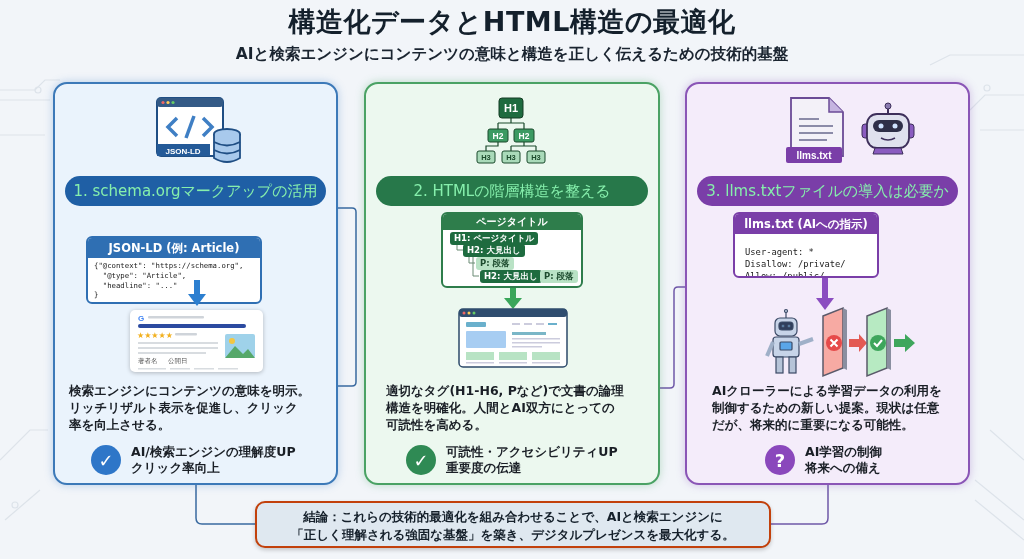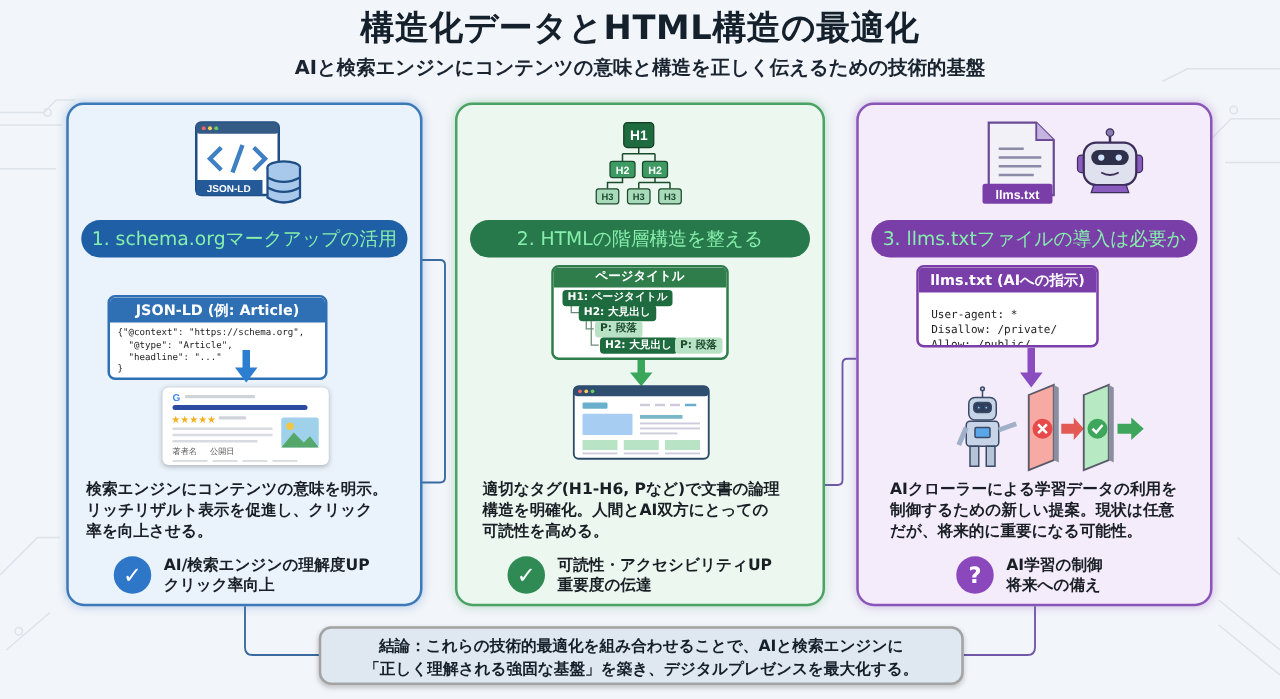--- a/index.html
+++ b/index.html
@@ -16,21 +16,21 @@
   .p1{left:10px;right:10px;background:#1f5fa5;}
   .p2{left:10px;right:10px;background:#27784a;}
   .p3{left:10px;right:10px;background:#7a3ea8;}
   .codebox{position:absolute;border-radius:6px;border:2px solid;background:#fff;overflow:hidden;}
   .codehead{height:20px;color:#fff;font-weight:bold;font-size:11.5px;text-align:center;line-height:20px;}
   .code{font-family:"DejaVu Sans Mono","Liberation Mono",monospace;font-size:8.5px;line-height:11px;padding:4px 8px;white-space:pre;color:#222;}
   .desc{position:absolute;font-size:12.5px;line-height:17px;font-weight:bold;color:#1a1f26;}
   .benefit{position:absolute;display:flex;align-items:center;gap:10px;}
   .bicon{width:30px;height:30px;border-radius:50%;display:flex;align-items:center;justify-content:center;color:#fff;font-weight:bold;font-size:18px;flex-shrink:0;}
   .btext{font-size:12.5px;line-height:16px;font-weight:bold;color:#1a1f26;}
-  .conclusion{position:absolute;left:255px;top:501px;width:516px;height:47px;border-radius:10px;border:2px solid #a3a3a3;background:#dfe8f0;text-align:center;font-size:12.5px;font-weight:bold;line-height:18px;padding-top:5px;color:#15202b;box-shadow:0 2px 4px rgba(0,0,0,.2);}
+  .conclusion{position:absolute;left:255px;top:501px;width:516px;height:47px;border-radius:10px;border:2px solid #c2410c;background:#dfe8f0;text-align:center;font-size:12.5px;font-weight:bold;line-height:18px;padding-top:5px;color:#15202b;box-shadow:0 2px 4px rgba(0,0,0,.2);}
   .hier-row{position:absolute;height:13px;border-radius:3px;font-size:8.5px;font-weight:bold;line-height:13px;padding:0 4px;white-space:nowrap;}
   .hd{background:#1e6b3f;color:#fff;}
   .hl{background:#b9e2c5;color:#1d4b2e;}
 </style>
 </head>
 <body>
 
 <svg class="bgsvg" viewBox="0 0 1024 559">
   <g stroke="#dde3ea" stroke-width="1.2" fill="none">
     <path d="M0 90 L35 90 L45 80 L60 80"></path>

